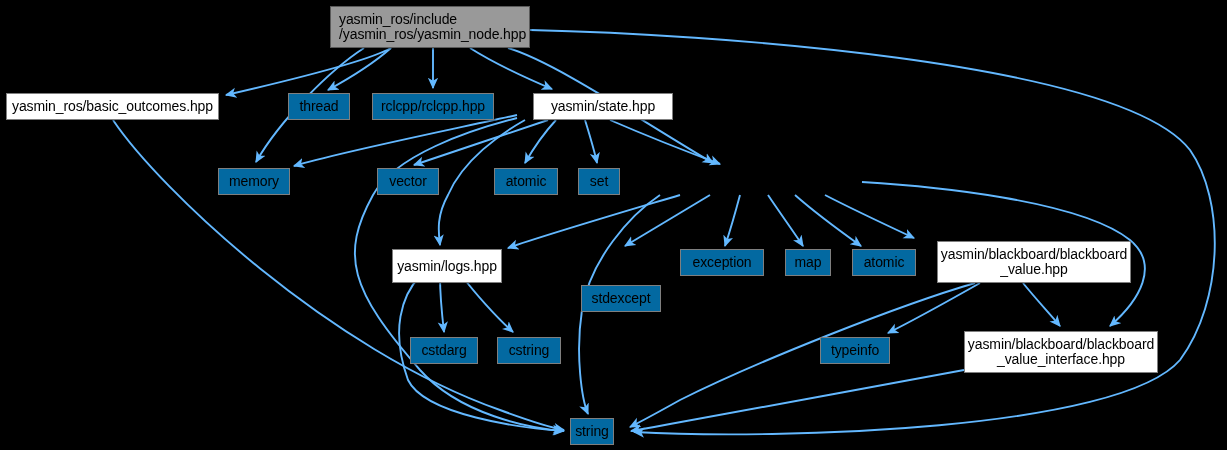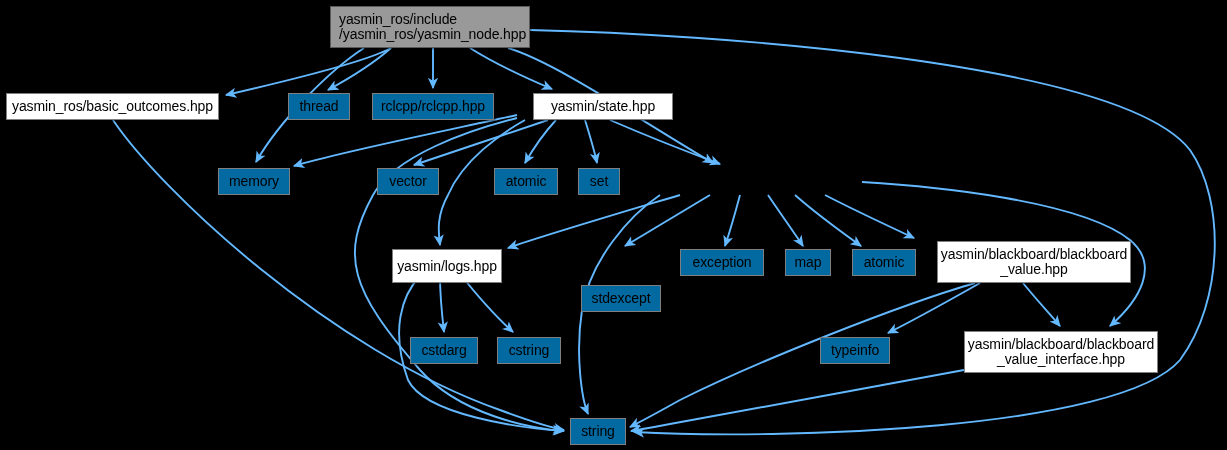--- a/index.html
+++ b/index.html
@@ -106,14 +106,14 @@
     <div class="node sys" style="left: 680px; top: 249px; width: 84px; height: 27px;">exception</div>
     <div class="node sys" style="left: 785px; top: 249px; width: 46px; height: 27px;">map</div>
     <div class="node sys" style="left: 852px; top: 249px; width: 64px; height: 27px;">atomic</div>
     <div class="node local" style="left: 937px; top: 241px; width: 194px; height: 42px;">yasmin/blackboard/blackboard
 _value.hpp</div>
     <div class="node sys" style="left: 410px; top: 337px; width: 68px; height: 27px;">cstdarg</div>
     <div class="node sys" style="left: 497px; top: 337px; width: 64px; height: 27px;">cstring</div>
     <div class="node sys" style="left: 820px; top: 337px; width: 70px; height: 27px;">typeinfo</div>
     <div class="node local" style="left: 964px; top: 331px; width: 194px; height: 42px;">yasmin/blackboard/blackboard
 _value_interface.hpp</div>
-    <div class="node sys" style="left: 570px; top: 418px; width: 56px; height: 27px;">string</div>
+    <div class="node sys" style="left: 570px; top: 418px; width: 44px; height: 27px;">string</div>
   </div>
 
 </body></html>

